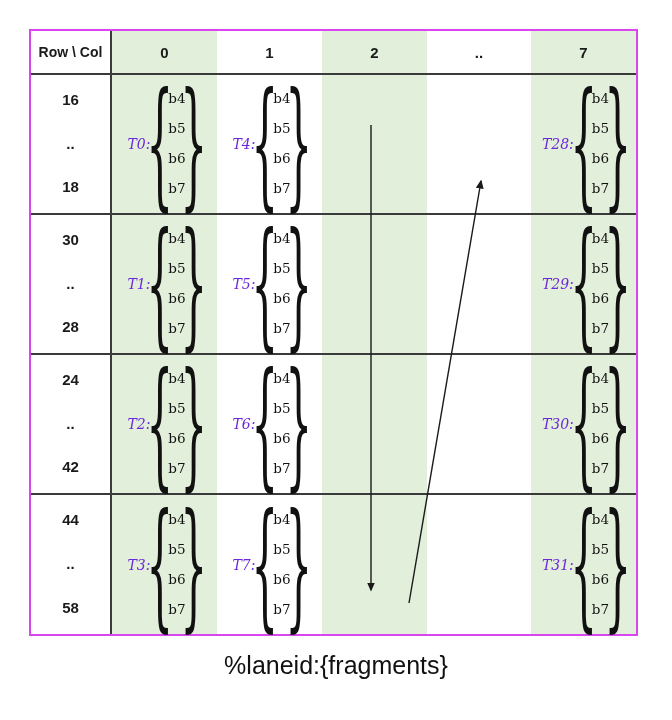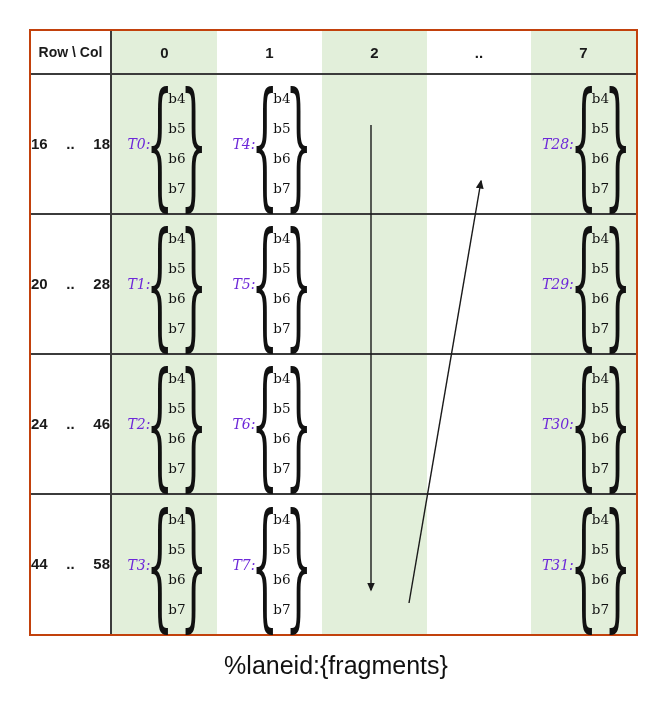--- a/index.html
+++ b/index.html
@@ -2,33 +2,33 @@
 <html><head>
 <meta charset="utf-8">
 <style>
   * { margin:0; padding:0; box-sizing:border-box; }
   html,body { width:672px; height:720px; background:#ffffff; overflow:hidden;
               font-family:"Liberation Sans", sans-serif; }
   .stage { position:relative; width:672px; height:720px; background:#fff; }
 
   
   .matrix { position:absolute; left:29px; top:29px; width:609px; height:607px;
-            border:2px solid #c2410c; display:grid;
+            border:2px solid #d946ef; display:grid;
             grid-template-columns:81px 105px 105px 105px 104px 105px;
             grid-template-rows:44px 140px 140px 140px 139px; background:#fff; }
   .cell { position:relative; border:0 solid #3b3b3b; }
   .cell.green { background:#e2efda; }
   .cell.vline { border-right-width:2px; }          
   .cell.hline { border-bottom-width:2px; }         
 
   .hcell { display:flex; align-items:center; justify-content:center;
            font-size:15px; font-weight:bold; color:#1a1a1a; }
   .corner { font-size:14px; }
 
-  .rowlabel { display:flex; flex-direction:row; align-items:center;
+  .rowlabel { display:flex; flex-direction:column; align-items:center;
               justify-content:space-between; padding:16px 0 18px 0;
               font-size:15px; font-weight:bold; color:#1a1a1a; }
 
   
   .fragcell { display:flex; align-items:center; justify-content:center; }
   .frag { display:flex; align-items:center; }
   .tlabel { font-family:"DejaVu Serif", serif; font-style:italic;
             font-size:14px; color:#6d28d9; margin-right:2px; white-space:nowrap; }
   .brace { width:15px; height:112px; display:flex; align-items:center;
            justify-content:center; flex:none; overflow:visible; }
@@ -126,21 +126,21 @@
             <span>b6</span>
             <span>b7</span>
         </span>
         <span class="brace">
             <span class="bg">}</span>
           </span>
       </div>
     </div>
 
     <div class="cell rowlabel vline hline">
-      <span>20</span>
+      <span>30</span>
       <span>..</span>
       <span>28</span>
     </div>
     <div class="cell green fragcell hline">
       <div class="frag">
         <span class="tlabel">T1:</span>
         <span class="brace">
             <span class="bg">{</span>
           </span>
         <span class="bvals">
@@ -187,21 +187,21 @@
         </span>
         <span class="brace">
             <span class="bg">}</span>
           </span>
       </div>
     </div>
 
     <div class="cell rowlabel vline hline">
       <span>24</span>
       <span>..</span>
-      <span>46</span>
+      <span>42</span>
     </div>
     <div class="cell green fragcell hline">
       <div class="frag">
         <span class="tlabel">T2:</span>
         <span class="brace">
             <span class="bg">{</span>
           </span>
         <span class="bvals">
           <span>b4</span>
             <span>b5</span>

